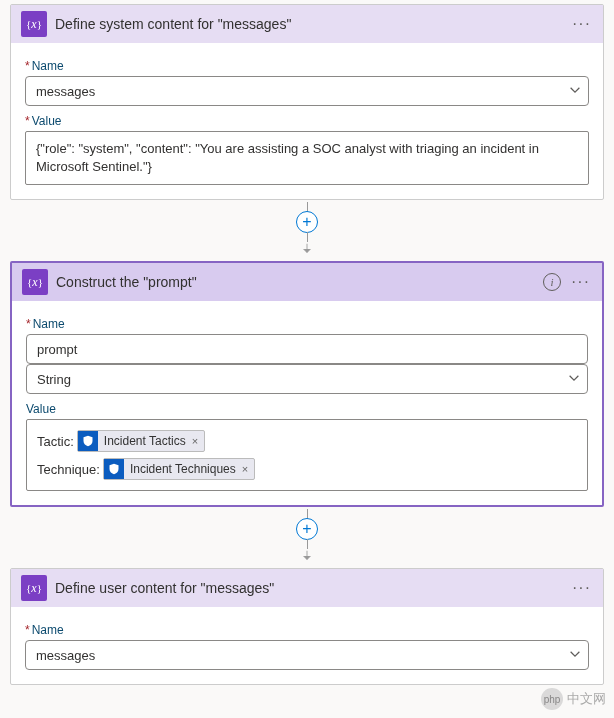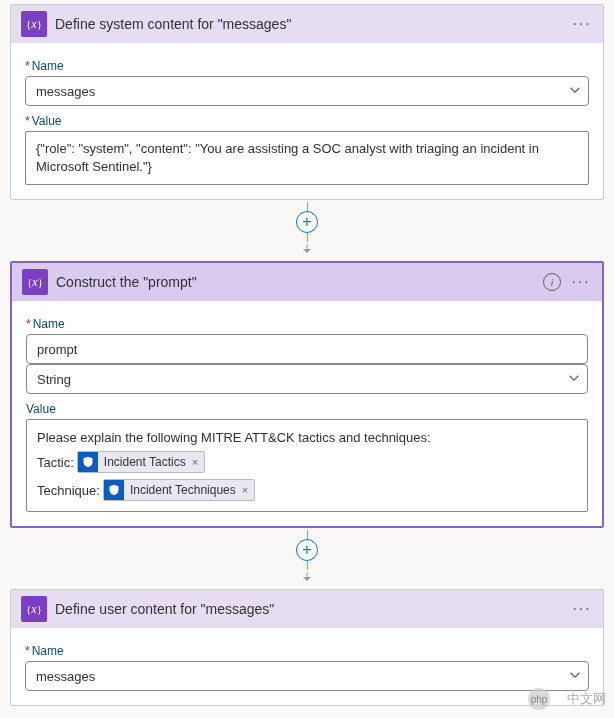--- a/index.html
+++ b/index.html
@@ -119,21 +119,21 @@
       border-radius: 50%;
       display: flex; align-items: center; justify-content: center;
       color: #0078d4; font-size: 16px; line-height: 1;
       background: #fff;
       margin: -1px 0;
     }
     .connector .arrow svg { width: 14px; height: 14px; stroke: #999; fill: #999; }
     .watermark {
       position: fixed;
       bottom: 8px; right: 8px;
-      display: flex; align-items: center; gap: 17px;
+      display: flex; align-items: center; gap: 4px;
       font-size: 13px; color: #888; opacity: 0.7;
       font-family: sans-serif;
     }
     .watermark .logo {
       width: 22px; height: 22px;
       background: #ccc;
       border-radius: 50%;
       display: flex; align-items: center; justify-content: center;
       font-size: 10px; color: #555;
     }
@@ -185,23 +185,20 @@
       <span>prompt</span>
     </div>
     <div class="select-box">
       <span>String</span>
       <span class="chev"><svg viewBox="0 0 16 16">
             <path d="M3 6l5 5 5-5"></path>
           </svg></span>
     </div>
     <span class="field-label">Value</span>
     <div class="value-box">
-      <div class="value-row">
-        <span>Please explain the following MITRE ATT&amp;CK tactics and techniques:</span>
-      </div>
       <div class="value-row">
         <span class="inline-text">Tactic:</span>
         <span class="token">
           <span class="token-icon">
               <svg viewBox="0 0 16 16">
                 <path d="M8 1l6 2v5c0 4-3 6-6 7-3-1-6-3-6-7V3l6-2z"></path>
               </svg>
             </span>
           <span class="token-text">Incident Tactics</span>
           <span class="token-x">×</span>

